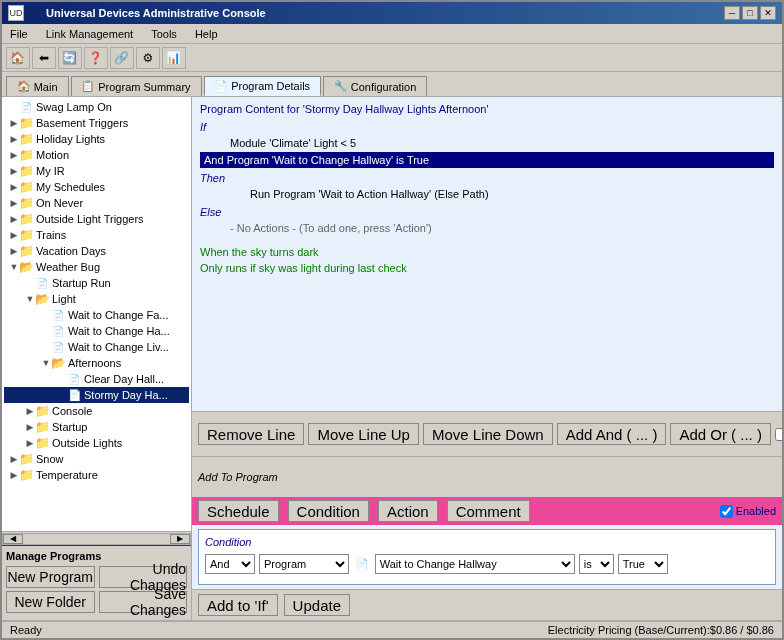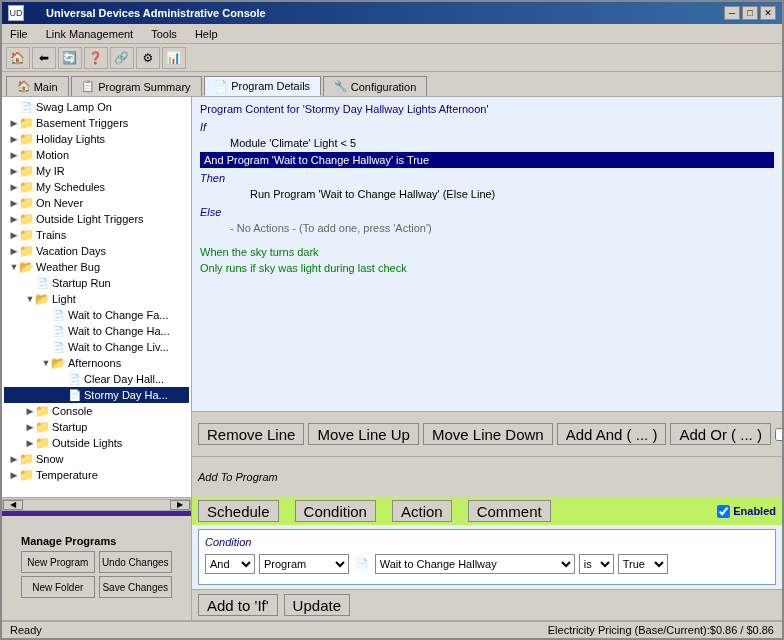--- a/index.html
+++ b/index.html
@@ -177,41 +177,41 @@
     .doc-icon { color: #6688aa; font-size: 10px; }
     .tree-label { font-size: 11px; }
     .sidebar-scroll-h {
       height: 14px;
       border-top: 1px solid #aaa;
       background: #d4d0c8;
       display: flex; align-items: center;
     }
     .sidebar-manage {
       background: #d4d0c8;
-      border-top: 5px solid #4c1d95;
-      padding: 19px;
+      border-top: 1px solid #4c1d95;
+      padding: 4px;
     }
     .sidebar-manage-title {
       font-size: 11px;
       font-weight: bold;
       margin-bottom: 4px;
     }
     .sidebar-btn-row {
       display: flex;
       gap: 4px;
       margin-bottom: 3px;
     }
     .sidebar-btn {
       flex: 1;
       height: 22px;
       background: #d4d0c8;
       border: 1px solid #888;
-      font-size: 10px;
+      font-size: 14px;
       cursor: pointer;
-      text-align: left;
+      text-align: right;
       display: flex; align-items: center; justify-content: center;
     }
     .content-area {
       flex: 1;
       background: #e8f0fc;
       display: flex;
       flex-direction: column;
       overflow: hidden;
     }
     .program-content {
@@ -274,22 +274,22 @@
       white-space: nowrap;
     }
     .checkbox-label {
       display: flex; align-items: center; gap: 3px;
       font-size: 11px;
     }
     .add-btn-row {
       display: flex;
       align-items: center;
       padding: 3px 6px;
-      gap: 16px;
-      background: #bef264;
+      gap: 9px;
+      background: #ec4899;
     }
     .condition-box {
       border: 1px solid #7a9fc3;
       background: white;
       margin: 4px 6px;
       padding: 6px;
     }
     .condition-title {
       font-size: 11px;
       color: #000080;
@@ -555,21 +555,21 @@
           <span class="prog-action">   Module 'Climate' Light &lt; 5</span>
         </div>
         <div class="highlighted-row">
           <span>And Program 'Wait to Change Hallway' is True</span>
         </div>
 
         <div class="prog-line" style="margin-top:2px">
           <span class="kw-then">Then</span>
         </div>
         <div class="prog-line indent2">
-          <span class="prog-action">      Run Program 'Wait to Change Hallway' (Else Line)</span>
+          <span class="prog-action">      Run Program 'Wait to Action Hallway' (Else Path)</span>
         </div>
 
         <div class="prog-line" style="margin-top:2px">
           <span class="kw-else">Else</span>
         </div>
         <div class="prog-line indent1">
           <span class="no-action">   - No Actions - (To add one, press 'Action')</span>
         </div>
 
         <div class="prog-line" style="margin-top:8px">
@@ -597,21 +597,21 @@
         <div style="flex:1"></div>
       </div>
       <div class="add-btn-row">
         <button class="win-btn">Schedule</button>
         <button class="win-btn">Condition</button>
         <button class="win-btn">Action</button>
         <button class="win-btn">Comment</button>
         <div style="flex:1"></div>
         <label class="enabled-check">
           <input type="checkbox" checked="" style="">
-          <span style="color:#000080; font-weight:bold;">Enabled</span>
+          <span style="color:#000080; font-weight:normal;">Enabled</span>
         </label>
       </div>
 
       <div class="condition-box">
         <div class="condition-title">Condition</div>
         <div class="condition-row">
           <select class="condition-select-sm">
             <option>And</option>
             <option>Or</option>
           </select>

